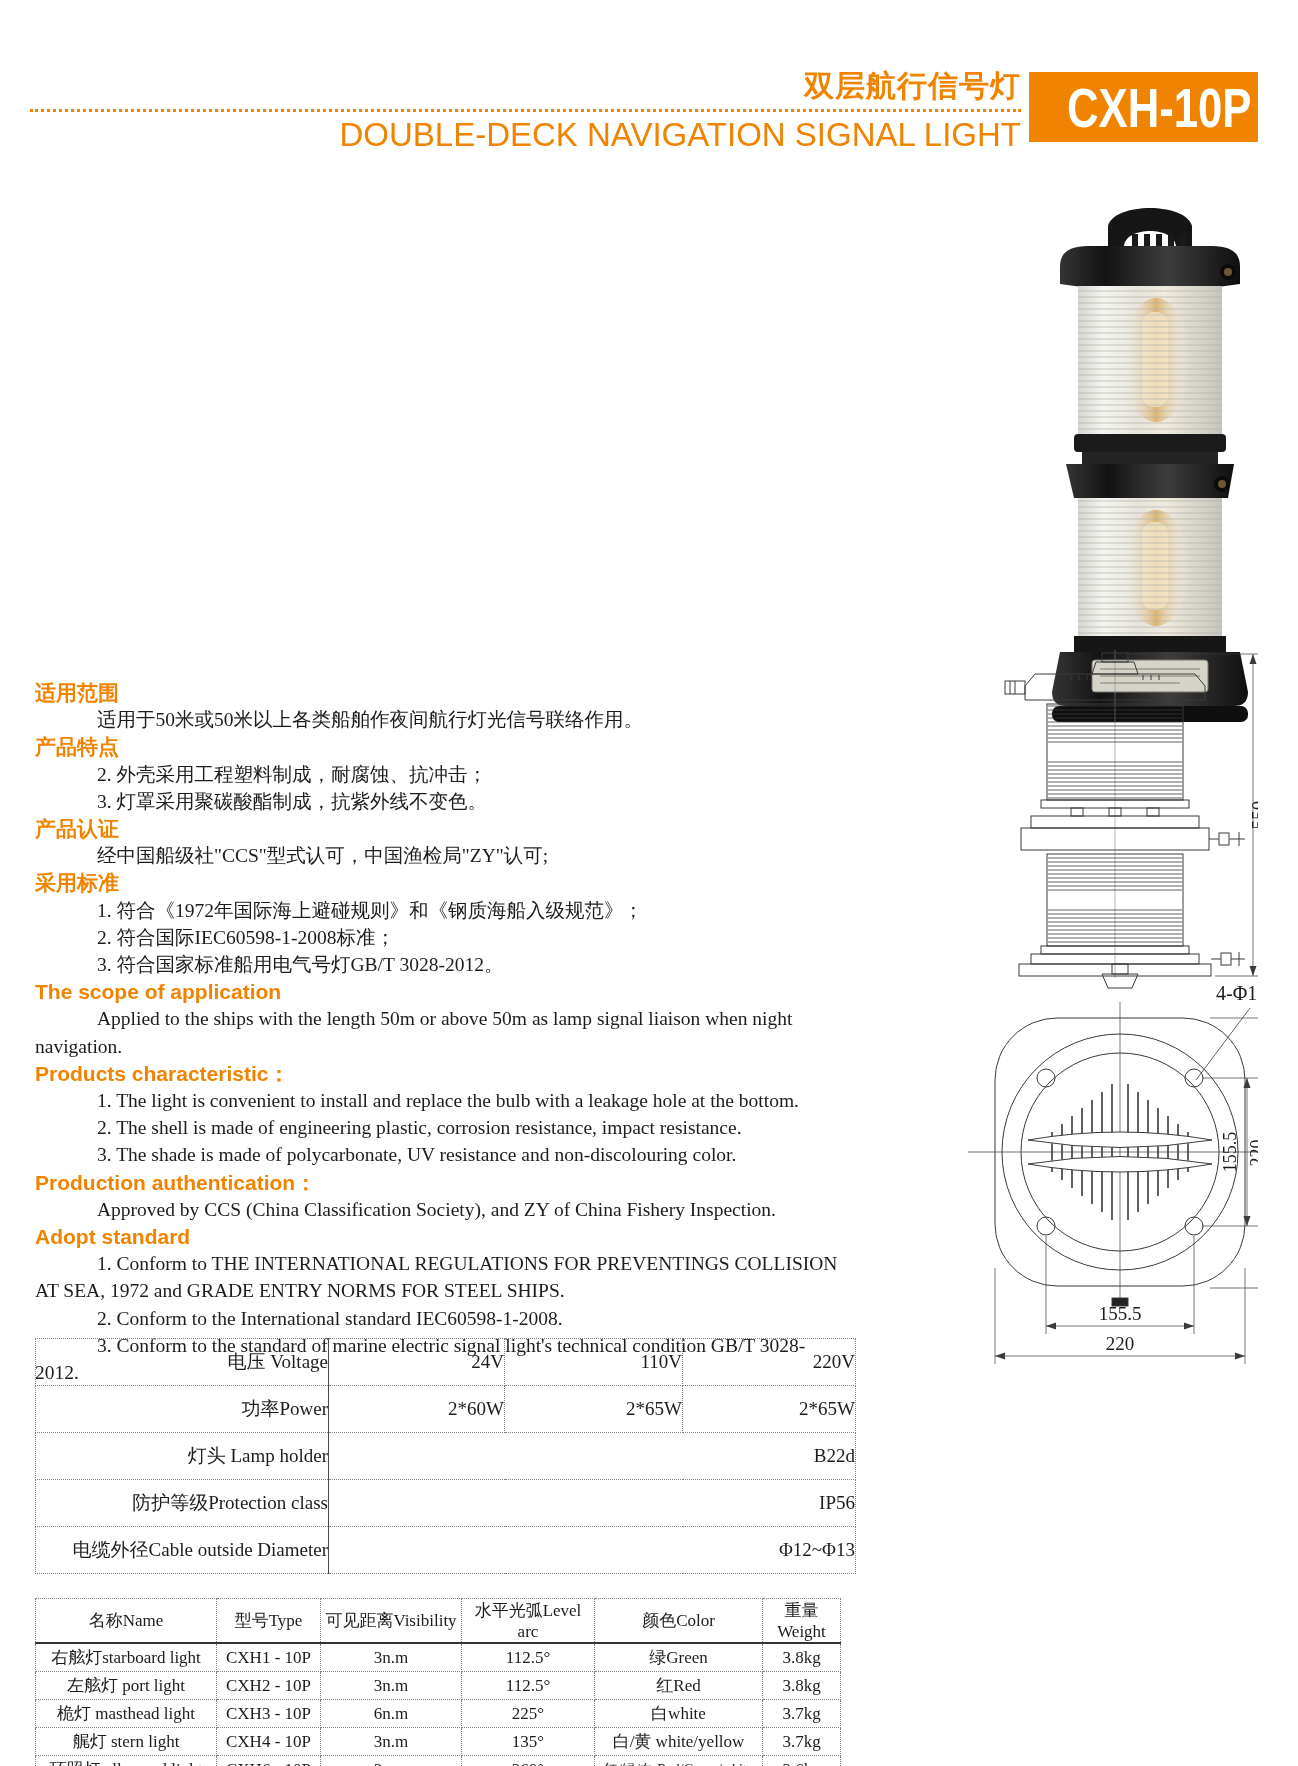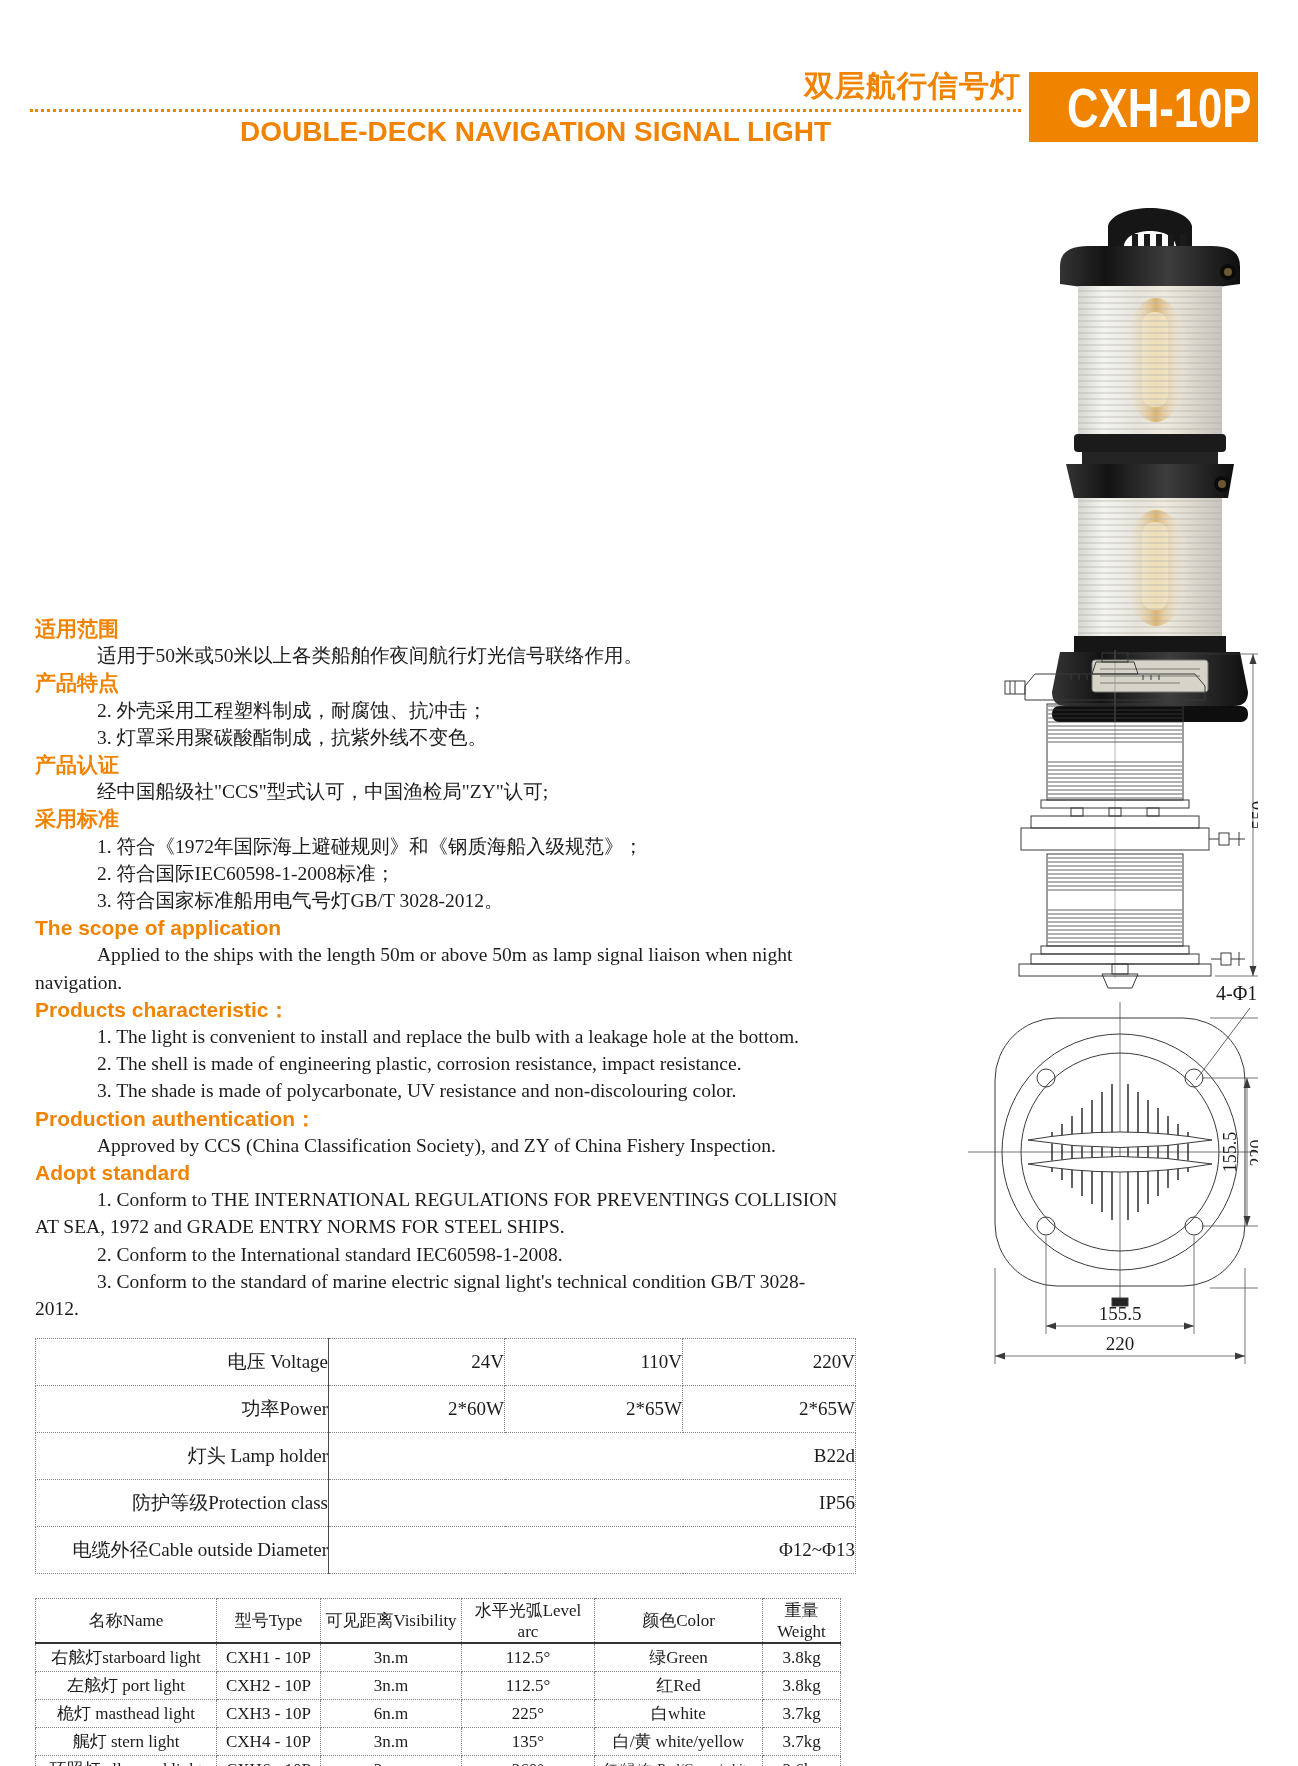--- a/index.html
+++ b/index.html
@@ -3,28 +3,28 @@
 <meta charset="utf-8">
 <style>
   html,body{margin:0;padding:0;background:#fff;}
   .page{position:relative;width:1258px;height:1766px;background:#fff;overflow:hidden;
         font-family:"Liberation Serif",serif;color:#1c1c1c;--accent:#f08300;}
   
   .hdr-zh{position:absolute;left:400px;top:66px;width:621px;text-align:right;
           font-family:"Liberation Sans",sans-serif;font-weight:bold;font-size:30px;
           color:var(--accent);letter-spacing:1px;}
   .hdr-rule{position:absolute;left:30px;top:109px;width:991px;border-top:3px dotted var(--accent);}
-  .hdr-en{position:absolute;left:240px;top:116px;width:781px;text-align:left;
-          font-family:"Liberation Sans",sans-serif;font-weight:bold;font-size:28px;color:var(--accent);}
+  .hdr-en{position:absolute;left:240px;top:116px;width:781px;text-align:right;
+          font-family:"Liberation Sans",sans-serif;font-weight:normal;font-size:33px;color:var(--accent);}
   .badge{position:absolute;left:1029px;top:72px;width:261px;height:70px;background:var(--accent);
          display:flex;align-items:center;justify-content:center;overflow:hidden;}
   .badge span{color:#fff;font-family:"Liberation Sans",sans-serif;font-weight:bold;
               font-size:56px;transform:scaleX(.78);white-space:nowrap;}
   
-  .content{position:absolute;left:35px;top:615px;width:812px;}
+  .content{position:absolute;left:35px;top:679px;width:812px;}
   .sec-heading{font-family:"Liberation Sans",sans-serif;font-weight:bold;font-size:21px;
                color:var(--accent);line-height:27.2px;margin:0;}
   .para{font-size:19.5px;line-height:27.2px;margin:0;text-indent:62px;}
   
   .photo{position:absolute;left:1030px;top:192px;}
   .side-view{position:absolute;left:975px;top:648px;}
   .bottom-view{position:absolute;left:950px;top:958px;}
   svg text{font-family:"Liberation Serif",serif;fill:#1c1c1c;}
   
   table{border-collapse:collapse;table-layout:fixed;}

